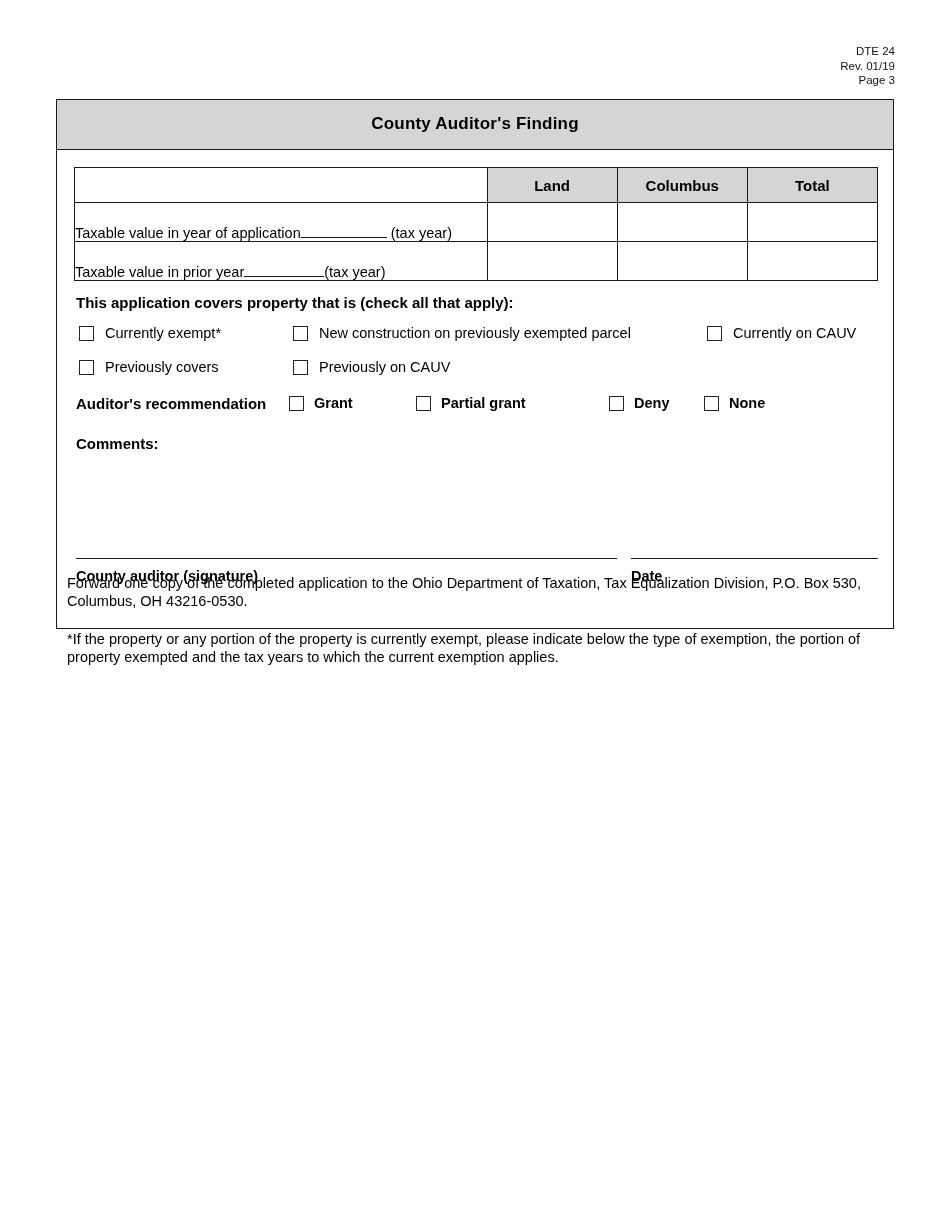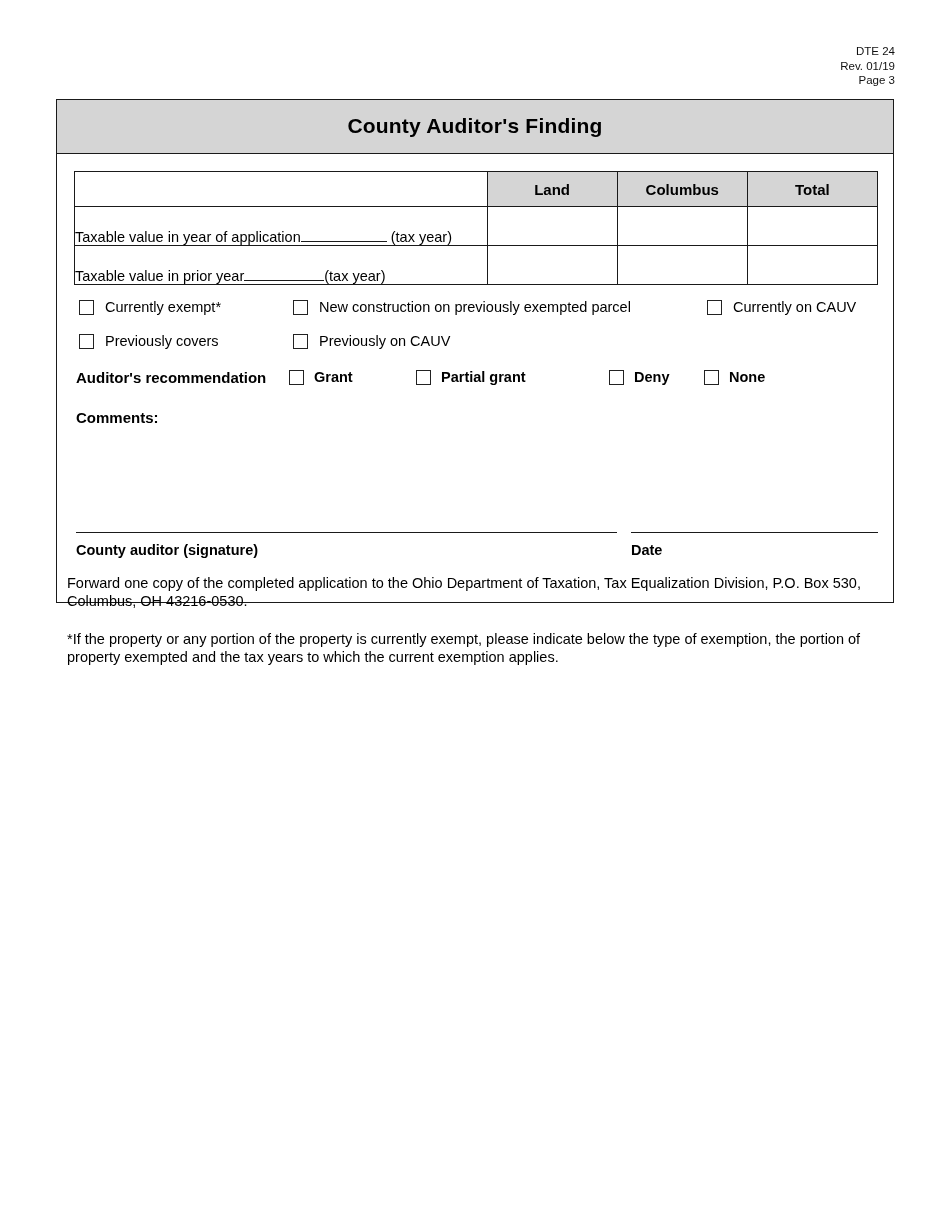--- a/index.html
+++ b/index.html
@@ -35,21 +35,21 @@
     top: 99px;
     width: 838px;
     border: 1.6px solid #1a1a1a;
     background: #fff;
   }
   .panel-title {
     background: #d5d5d5;
     border-bottom: 1.6px solid #1a1a1a;
     text-align: center;
     font-weight: bold;
-    font-size: 21px;
+    font-size: 17px;
     letter-spacing: .2px;
     padding: 14px 0 15px 0;
   }
   .panel-body {
     padding: 16px 17px 12px 17px;
   }
 
   
   table.value-table {
     width: 804px;
@@ -236,20 +236,21 @@
         </tr>
         <tr>
           <td class="row-label"><span>Taxable value in prior year</span><span class="blank-line bl-short"></span><span>(tax year)</span></td>
           <td class="amt-cell"></td>
           <td class="amt-cell"></td>
           <td class="amt-cell"></td>
         </tr>
       </tbody>
     </table>
 
+    <div class="section-heading">This application covers property that is (check all that apply):</div>
 
     <div class="cb-rows">
 
       <div class="cb r1 colA">
         <span class="box"></span>
         <span class="cb-label">Currently exempt*</span>
       </div>
 
       <div class="cb r1 colB">
         <span class="box"></span>

